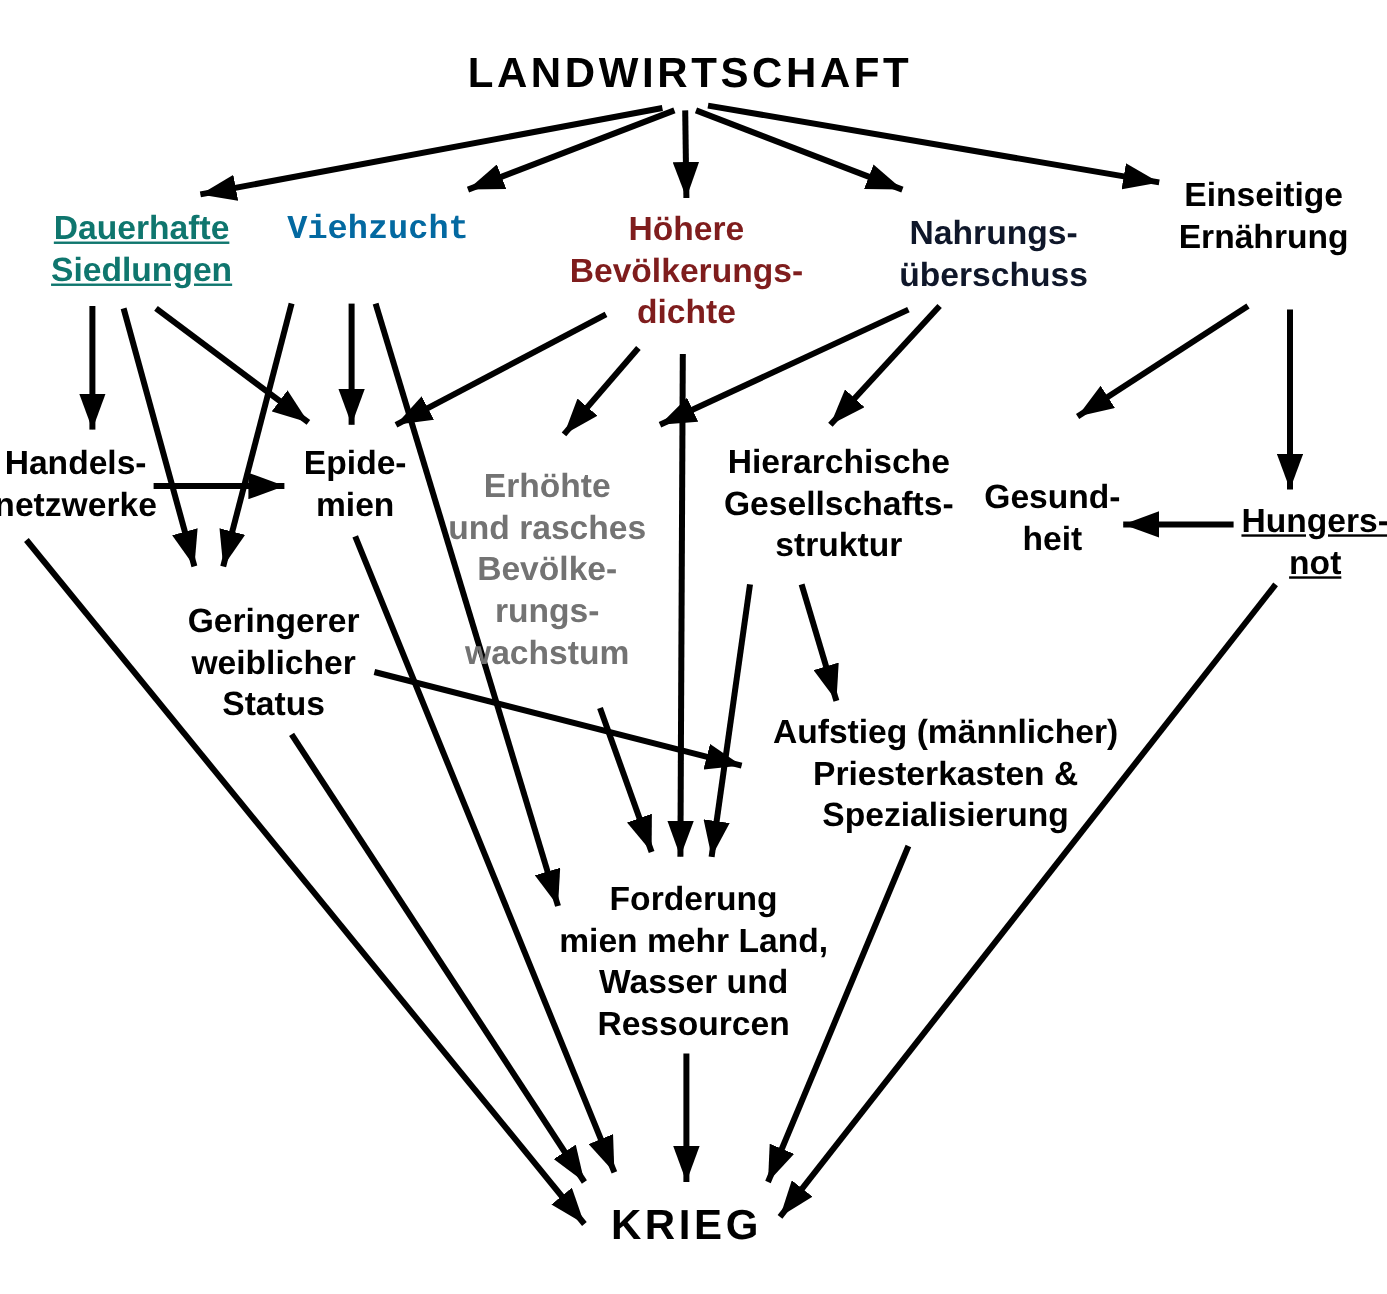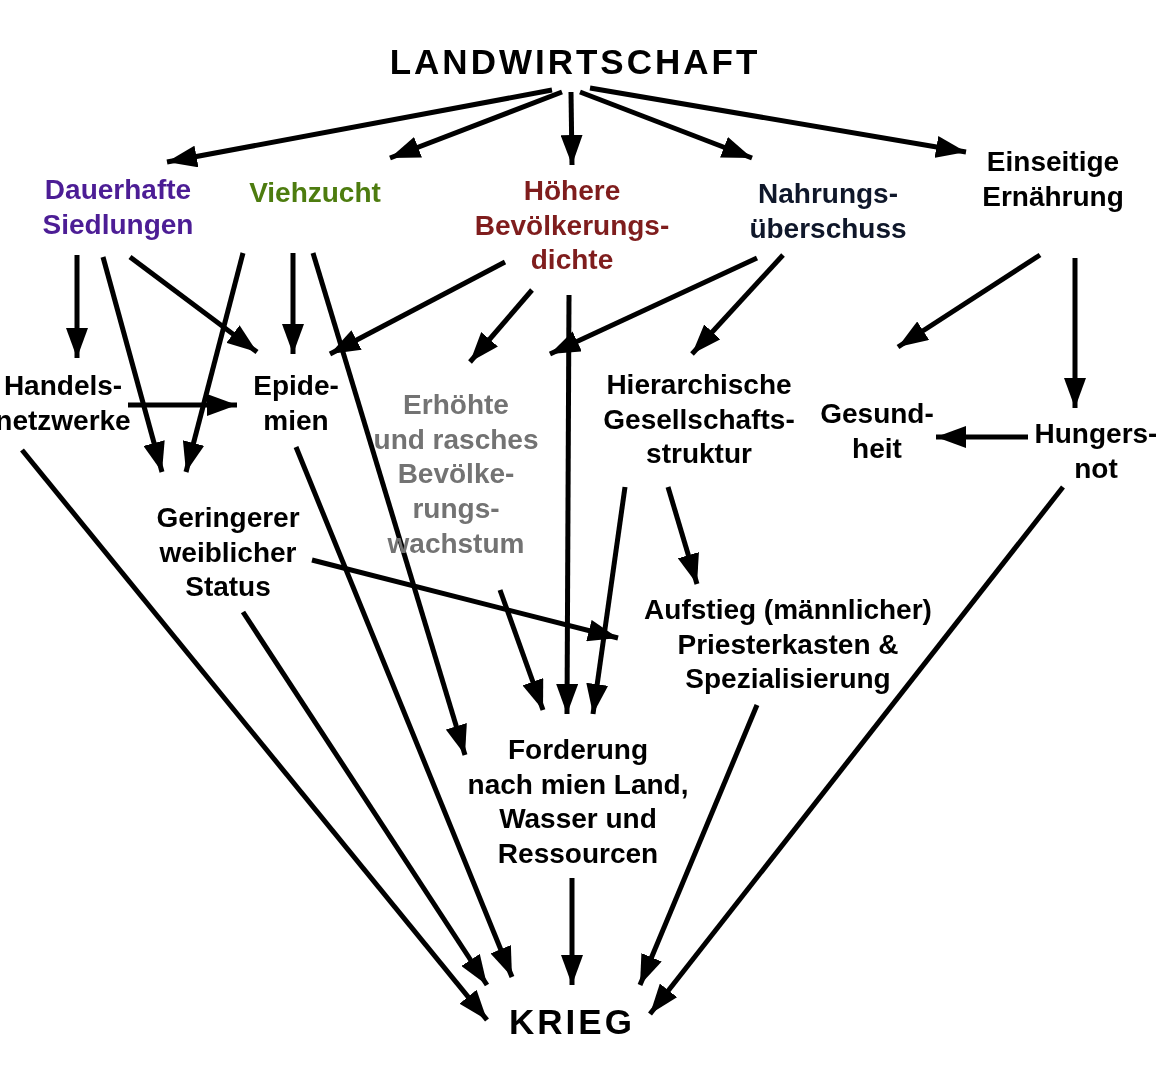--- a/index.html
+++ b/index.html
@@ -68,25 +68,25 @@
         <line x1="1028" y1="437" x2="936" y2="437" stroke="#000000" stroke-width="5" marker-end="url(#ah)"></line>
         <line x1="1063" y1="487" x2="650" y2="1014" stroke="#000000" stroke-width="5" marker-end="url(#ah)"></line>
         <line x1="757" y1="705" x2="640" y2="985" stroke="#000000" stroke-width="5" marker-end="url(#ah)"></line>
         <line x1="572" y1="878" x2="572" y2="985" stroke="#000000" stroke-width="5" marker-end="url(#ah)"></line>
       </g>
   </svg>
   <div id="node-layer">
       <div class="node big" style="left: 575px; top: 62px; color: rgb(0, 0, 0);">
         <div>LANDWIRTSCHAFT</div>
       </div>
-      <div class="node" style="left: 118px; top: 208px; color: #4c1d95;">
+      <div class="node" style="left: 118px; top: 208px; color: #0f766e; text-decoration: underline;">
         <div>Dauerhafte</div>
         <div>Siedlungen</div>
       </div>
-      <div class="node" style="left: 315px; top: 193px; color: #4d7c0f;">
+      <div class="node" style="left: 315px; top: 193px; color: #0369a1; font-family: Liberation Mono, monospace;">
         <div>Viehzucht</div>
       </div>
       <div class="node" style="left: 572px; top: 226px; color: #7f1d1d;">
         <div>Höhere</div>
         <div>Bevölkerungs-</div>
         <div>dichte</div>
       </div>
       <div class="node" style="left: 828px; top: 212px; color: #0f172a;">
         <div>Nahrungs-</div>
         <div>überschuss</div>
@@ -112,37 +112,37 @@
       </div>
       <div class="node" style="left: 675px; top: 420px; color: rgb(0, 0, 0); margin-left: 24px;">
         <div>Hierarchische</div>
         <div>Gesellschafts-</div>
         <div>struktur</div>
       </div>
       <div class="node" style="left: 877px; top: 432px; color: rgb(0, 0, 0);">
         <div>Gesund-</div>
         <div>heit</div>
       </div>
-      <div class="node" style="left: 1096px; top: 452px; color: rgb(0, 0, 0);">
+      <div class="node" style="left: 1096px; top: 452px; color: rgb(0, 0, 0); text-decoration: underline;">
         <div>Hungers-</div>
         <div>not</div>
       </div>
       <div class="node" style="left: 228px; top: 553px; color: rgb(0, 0, 0);">
         <div>Geringerer</div>
         <div>weiblicher</div>
         <div>Status</div>
       </div>
       <div class="node" style="left: 788px; top: 645px; color: rgb(0, 0, 0);">
         <div>Aufstieg (männlicher)</div>
         <div>Priesterkasten &amp;</div>
         <div>Spezialisierung</div>
       </div>
       <div class="node" style="left: 578px; top: 802px; color: rgb(0, 0, 0);">
         <div>Forderung</div>
-        <div>nach mien Land,</div>
+        <div>mien mehr Land,</div>
         <div>Wasser und</div>
         <div>Ressourcen</div>
       </div>
       <div class="node big" style="left: 572px; top: 1022px; color: rgb(0, 0, 0);">
         <div>KRIEG</div>
       </div>
     </div>
 </div>
 
 </body></html>

